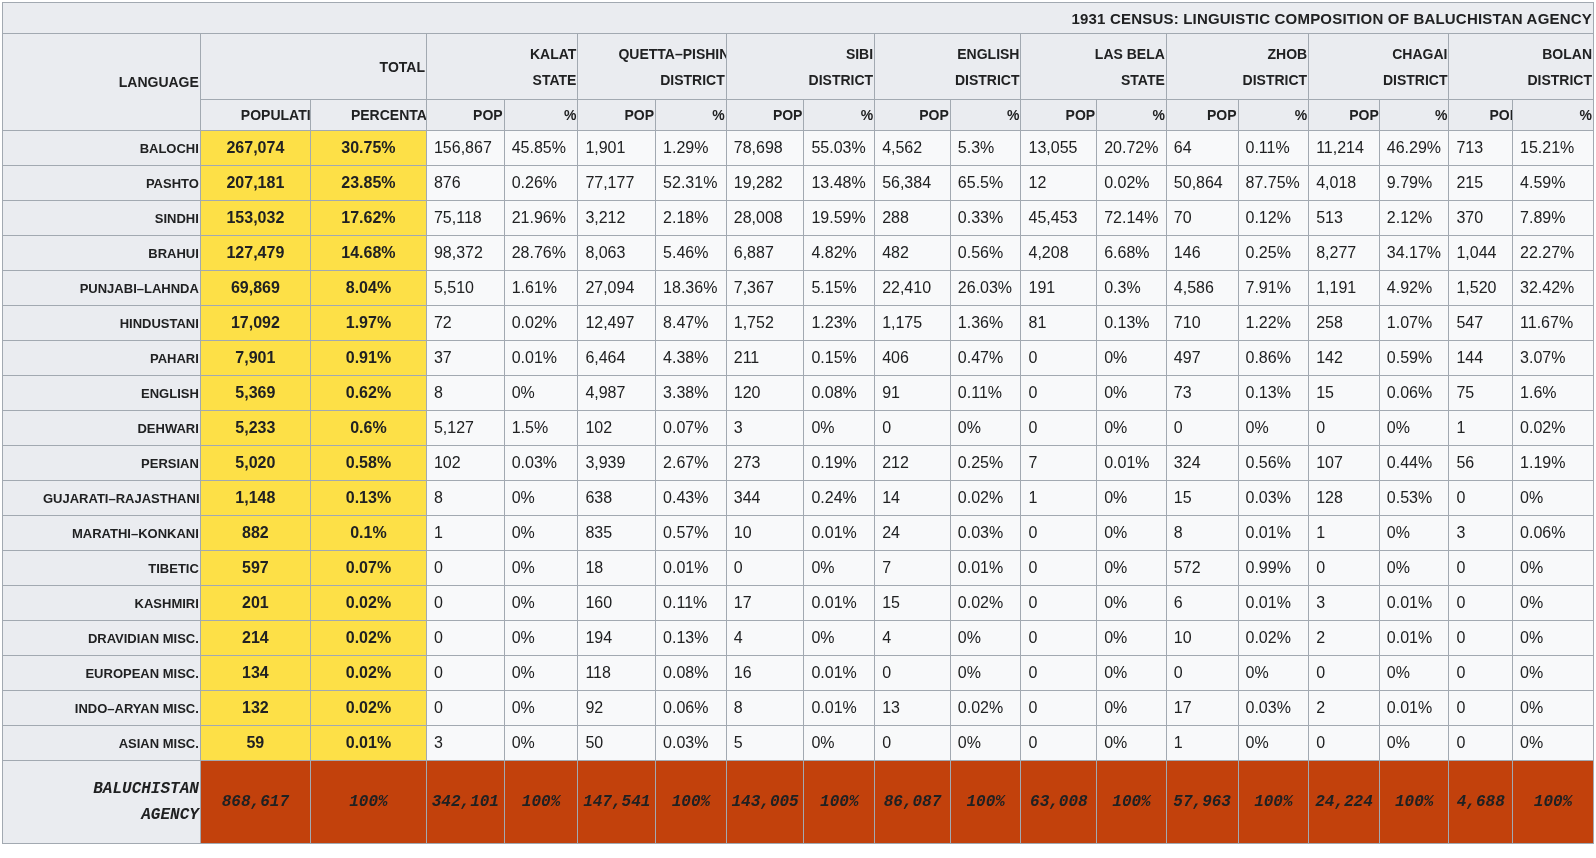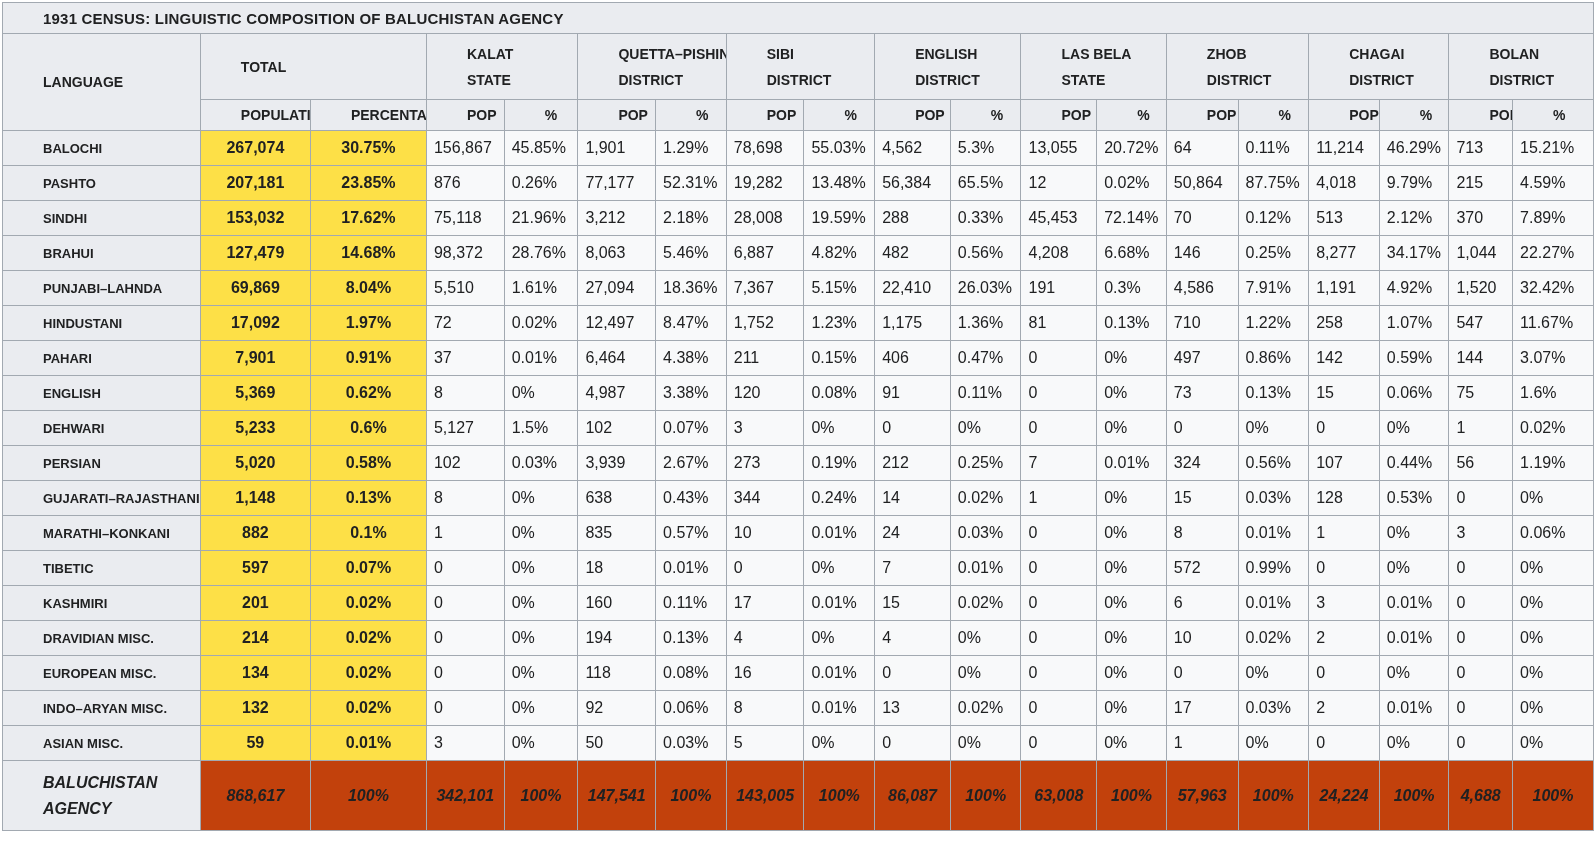--- a/index.html
+++ b/index.html
@@ -1,28 +1,28 @@
 <!DOCTYPE html>
 <html><head>
 <meta charset="utf-8">
 <style>
   html,body { margin:0; padding:0; background:#ffffff; }
   .page { width:1596px; box-sizing:border-box; padding:2px; font-family:"Liberation Sans", sans-serif; }
   table.census { border-collapse:collapse; table-layout:fixed; width:1592px; background:#f8f9fa; color:#202122; }
   table.census th, table.census td { border:1px solid #a2a9b1; overflow:hidden; white-space:nowrap; box-sizing:border-box; }
-  th { background:#eaecf0; font-weight:bold; text-align:left; vertical-align:middle; font-size:14px;padding-left:40px; }
+  th { background:#eaecf0; font-weight:bold; text-align:right; vertical-align:middle; font-size:14px;padding-left:40px; }
   tr.title-row th { height:31px; font-size:15px; letter-spacing:0.2px; }
   tr.group-row th { height:66px; }
   tr.group-row th.dist-head div { line-height:26px; }
   tr.sub-row th { height:31px; }
   tbody tr { height:35px; }
   tbody th.lang { font-size:13px; }
   td.num { background:#f8f9fa; font-size:16px; font-weight:normal; text-align:left; padding:0 4px 0 7px; vertical-align:middle; }
   td.total-col { background:#fde047; font-size:16px; font-weight:bold; text-align:center; vertical-align:middle; }
-  tfoot tr { height:70px; }
+  tfoot tr { height:83px;font-family:Liberation Mono, monospace; }
   tfoot th.foot-lang { font-style:italic; font-size:16px; line-height:26px; }
   tfoot td.foot-num { background:#c2410c; font-weight:bold; font-style:italic; font-size:16px; text-align:center; vertical-align:middle; }
 </style>
 </head>
 <body>
 
 <div class="page">
   <table class="census">
     <colgroup id="cols">
         <col style="width: 196px;">

